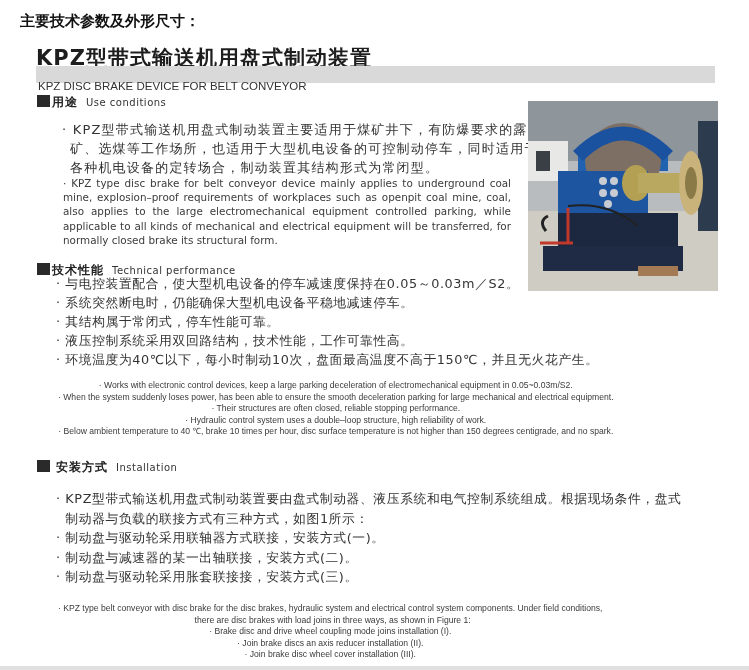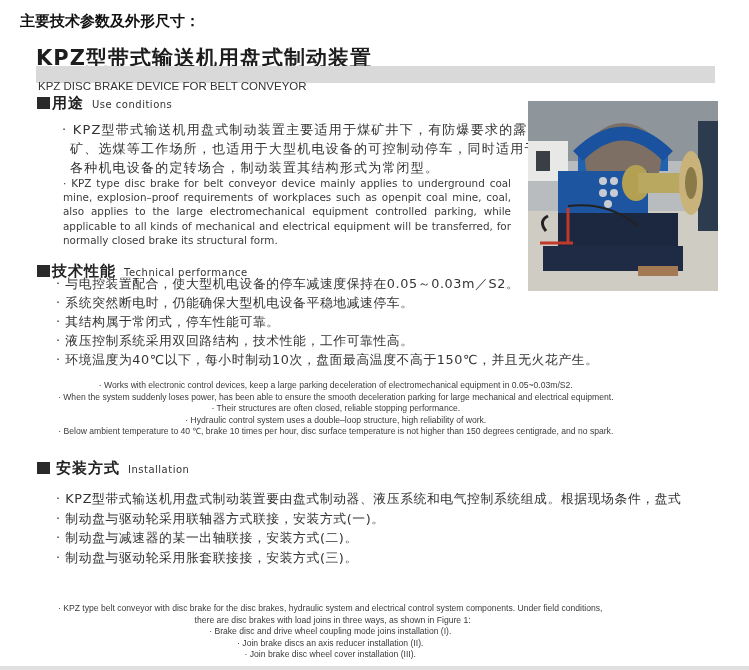--- a/index.html
+++ b/index.html
@@ -21,21 +21,21 @@
   }
   .subtitle-text {
     position: absolute; left: 2px; top: 1px; font-size: 11.5px; color: #333;
     font-family: "Liberation Sans", sans-serif; letter-spacing: 0px; margin-top: 13px;
   }
   .section-head { display: flex; align-items: baseline; }
   .sq {
     display: inline-block; width: 13px; height: 12px; background: #2a2a2a;
     margin-right: 2px; position: relative; top: 1px;
   }
-  .sec-zh { font-size: 15px; font-weight: bold; color: #222; letter-spacing: 1px; }
+  .sec-zh { font-size: 12px; font-weight: bold; color: #222; letter-spacing: 1px; }
   .sec-en { font-size: 10px; font-weight: normal; color: #333; margin-left: 8px; letter-spacing: 0.5px; }
   .zh-para {
     font-size: 13px; line-height: 19px; color: #333; letter-spacing: 1.2px;
   }
   .en-para {
     font-size: 10.4px; line-height: 14.2px; color: #3a3a3a; text-align: justify;
   }
   .bullet-line { white-space: nowrap; }
   .small-en {
     font-size: 8.6px; line-height: 11.6px; color: #3a3a3a;
@@ -131,20 +131,21 @@
 </div>
 
 <div class="abs section-head" style="left:37px; top:459px;">
   <span class="sq" style="margin-right:6px;"></span>
   <span class="sec-zh">安装方式</span>
   <span class="sec-en">Installation</span>
 </div>
 
 <div class="abs zh-list" style="left:56px; top:489px; line-height:19.5px;">
   <div class="bullet-line">· KPZ型带式输送机用盘式制动装置要由盘式制动器、液压系统和电气控制系统组成。根据现场条件，盘式</div>
+  <div class="bullet-line" style="white-space:pre;">  制动器与负载的联接方式有三种方式，如图1所示：</div>
   <div class="bullet-line">· 制动盘与驱动轮采用联轴器方式联接，安装方式(一)。</div>
   <div class="bullet-line">· 制动盘与减速器的某一出轴联接，安装方式(二)。</div>
   <div class="bullet-line">· 制动盘与驱动轮采用胀套联接接，安装方式(三)。</div>
 </div>
 
 <div class="abs small-en" style="left:58px; top:603px;">
   <div class="bullet-line">· KPZ type belt conveyor with disc brake for the disc brakes, hydraulic system and electrical control system components. Under field conditions,</div>
   <div class="bullet-line" style="white-space:pre;">  there are disc brakes with load joins in three ways, as shown in Figure 1:</div>
   <div class="bullet-line">· Brake disc and drive wheel coupling mode joins installation (I).</div>
   <div class="bullet-line">· Join brake discs an axis reducer installation (II).</div>

